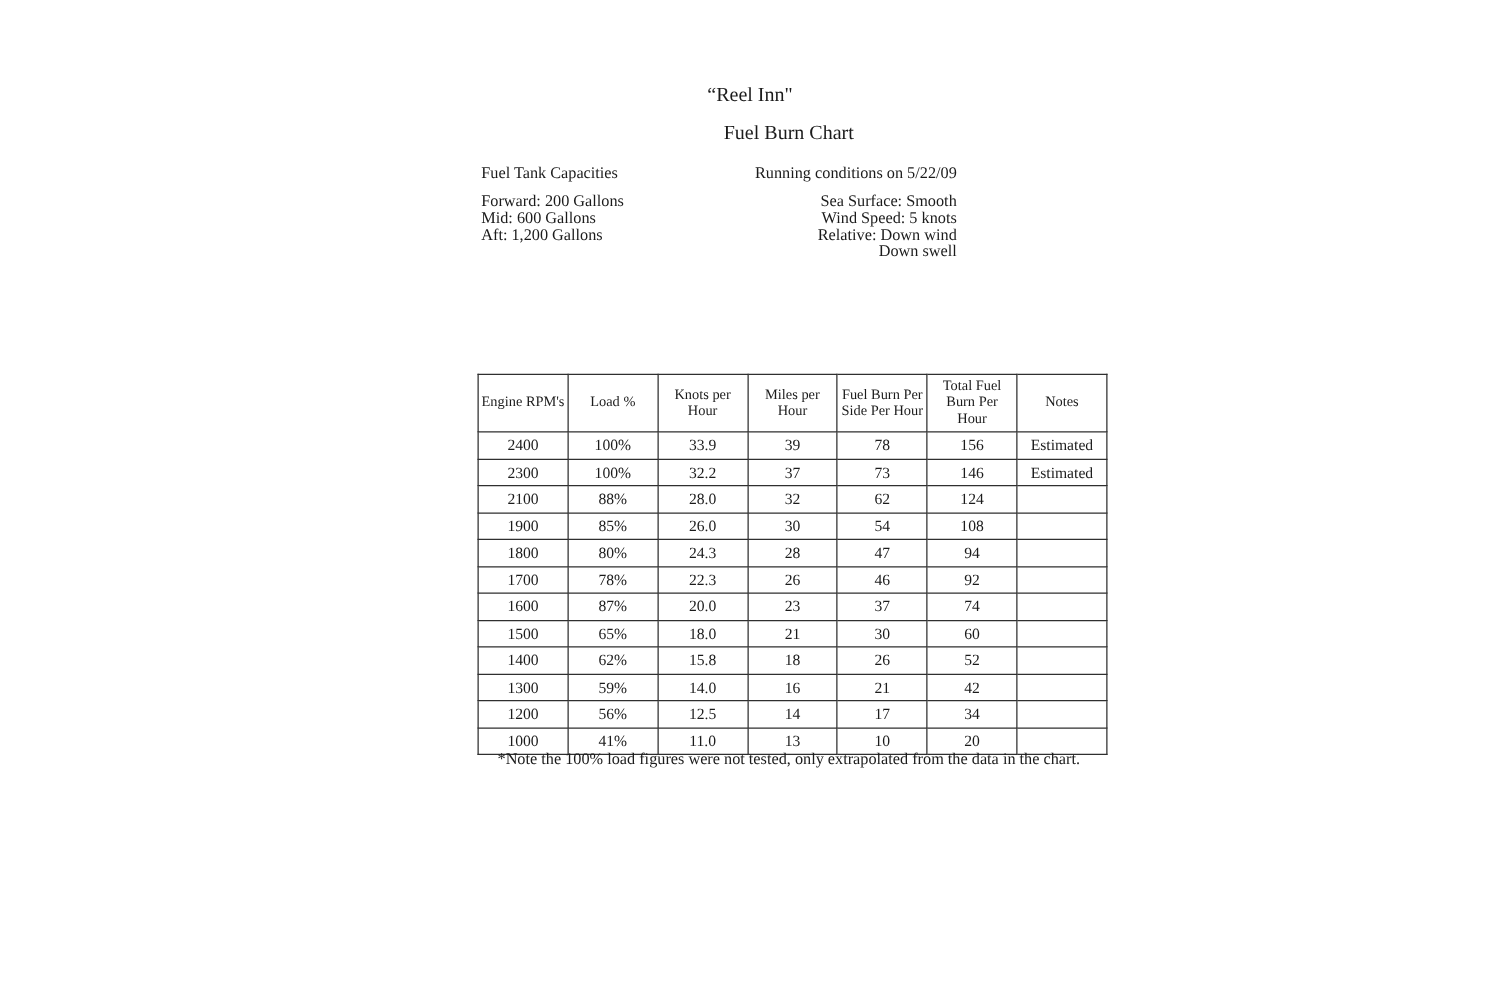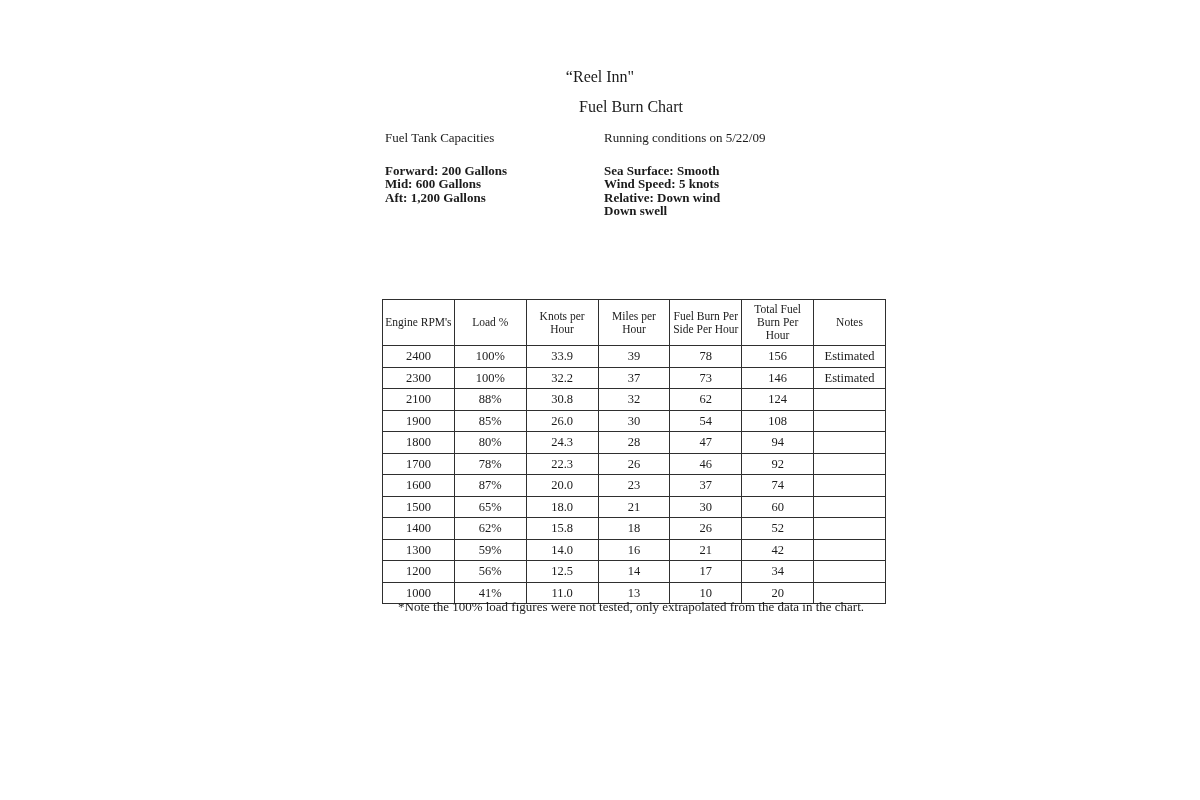--- a/index.html
+++ b/index.html
@@ -41,24 +41,24 @@
     top: 131px;
     font-size: 13px;
     line-height: 13.6px;
   }
   .info-right {
     position: absolute;
     left: 604px;
     top: 131px;
     font-size: 13px;
     line-height: 13.6px;
+    text-align: right;
   }
   .info-lines {
-    margin-top: 19px;
-    font-weight: bold;
+    margin-top: 9px;
   }
   .fuel-table {
     position: absolute;
     left: 382px;
     top: 299px;
     width: 504px;
     border-collapse: collapse;
     table-layout: fixed;
   }
   .fuel-table th,
@@ -143,21 +143,21 @@
           <td>100%</td>
           <td>32.2</td>
           <td>37</td>
           <td>73</td>
           <td>146</td>
           <td>Estimated</td>
         </tr>
         <tr>
           <td>2100</td>
           <td>88%</td>
-          <td>30.8</td>
+          <td>28.0</td>
           <td>32</td>
           <td>62</td>
           <td>124</td>
           <td></td>
         </tr>
         <tr>
           <td>1900</td>
           <td>85%</td>
           <td>26.0</td>
           <td>30</td>

